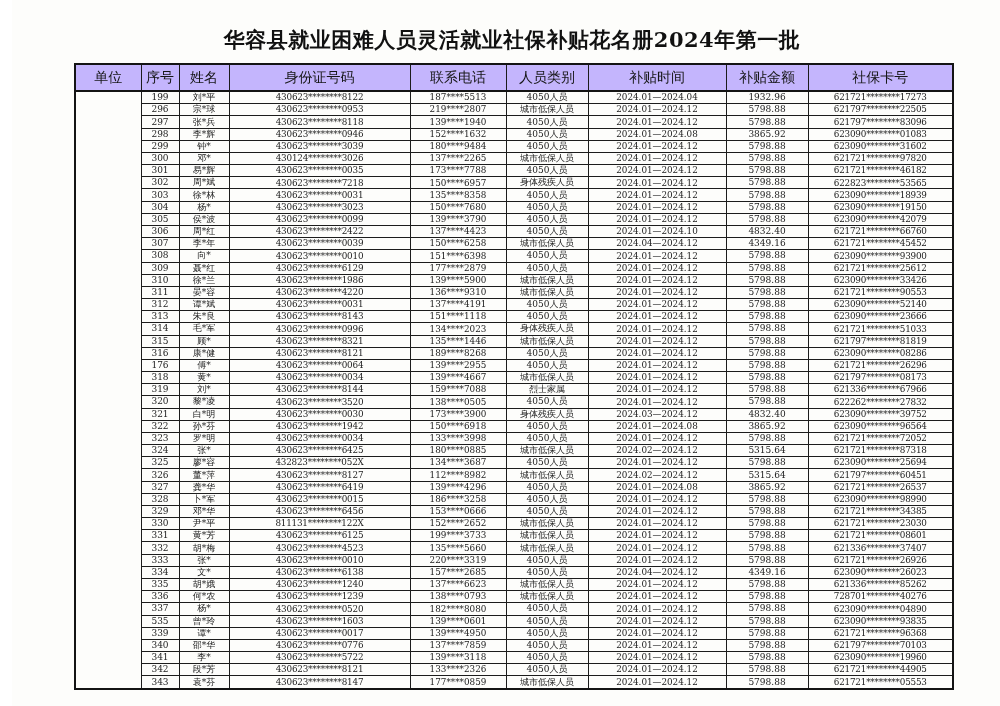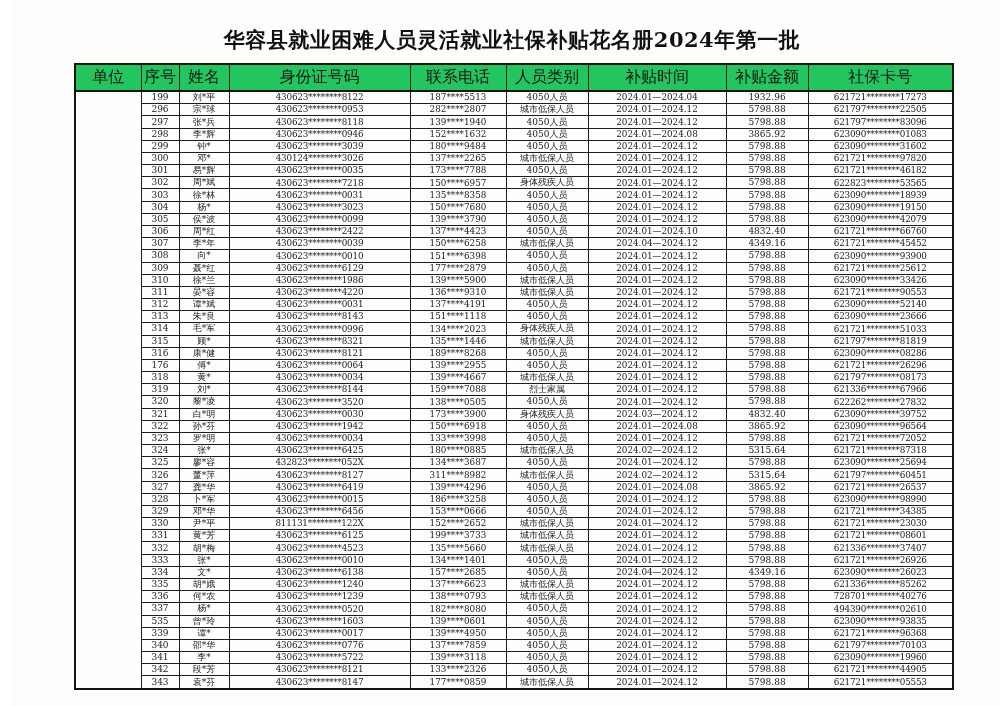--- a/index.html
+++ b/index.html
@@ -19,22 +19,22 @@
     position:absolute;left:62px;top:63px;width:878px;height:627px;
     border-collapse:collapse;table-layout:fixed;
     border:2px solid #141414;
   }
   th,td{
     border:1px solid #1c1c1c;
     text-align:center;vertical-align:middle;
     padding:0;overflow:hidden;white-space:nowrap;
   }
   thead th{
-    height:25px;font-size:16px;font-weight:500;color:#161616;
-    border-bottom:2px solid #141414;background:#22c55e;
+    height:25px;font-size:14px;font-weight:500;color:#161616;
+    border-bottom:2px solid #141414;background:#c4b5fd;
   }
   tbody td{font-size:9px;line-height:1;color:#222;}
   td.unit-cell{border-right:1px solid #1c1c1c;background:#fdfdfb;}
   
   tbody td.c2, tbody td.c7{letter-spacing:-0.2px;font-size:8.8px;}
   tbody td.c5, tbody td.c3{font-size:8.8px;}
 </style>
 </head>
 <body>
 
@@ -75,21 +75,21 @@
           <td class="c3">187****5513</td>
           <td class="c4">4050人员</td>
           <td class="c5">2024.01—2024.04</td>
           <td class="c6">1932.96</td>
           <td class="c7">621721********17273</td>
         </tr>
         <tr>
           <td class="c0">296</td>
           <td class="c1">宗*球</td>
           <td class="c2">430623********0953</td>
-          <td class="c3">282****2807</td>
+          <td class="c3">219****2807</td>
           <td class="c4">城市低保人员</td>
           <td class="c5">2024.01—2024.12</td>
           <td class="c6">5798.88</td>
           <td class="c7">621797********22505</td>
         </tr>
         <tr>
           <td class="c0">297</td>
           <td class="c1">张*兵</td>
           <td class="c2">430623********8118</td>
           <td class="c3">139****1940</td>
@@ -375,21 +375,21 @@
           <td class="c3">134****3687</td>
           <td class="c4">4050人员</td>
           <td class="c5">2024.01—2024.12</td>
           <td class="c6">5798.88</td>
           <td class="c7">623090********25694</td>
         </tr>
         <tr>
           <td class="c0">326</td>
           <td class="c1">董*萍</td>
           <td class="c2">430623********8127</td>
-          <td class="c3">311****8982</td>
+          <td class="c3">112****8982</td>
           <td class="c4">城市低保人员</td>
           <td class="c5">2024.02—2024.12</td>
           <td class="c6">5315.64</td>
           <td class="c7">621797********60451</td>
         </tr>
         <tr>
           <td class="c0">327</td>
           <td class="c1">龚*华</td>
           <td class="c2">430623********6419</td>
           <td class="c3">139****4296</td>
@@ -445,21 +445,21 @@
           <td class="c3">135****5660</td>
           <td class="c4">城市低保人员</td>
           <td class="c5">2024.01—2024.12</td>
           <td class="c6">5798.88</td>
           <td class="c7">621336********37407</td>
         </tr>
         <tr>
           <td class="c0">333</td>
           <td class="c1">张*</td>
           <td class="c2">430623********0010</td>
-          <td class="c3">134****1401</td>
+          <td class="c3">220****3319</td>
           <td class="c4">4050人员</td>
           <td class="c5">2024.01—2024.12</td>
           <td class="c6">5798.88</td>
           <td class="c7">621721********26926</td>
         </tr>
         <tr>
           <td class="c0">334</td>
           <td class="c1">文*</td>
           <td class="c2">430623********6138</td>
           <td class="c3">157****2685</td>
@@ -489,21 +489,21 @@
           <td class="c7">728701********40276</td>
         </tr>
         <tr>
           <td class="c0">337</td>
           <td class="c1">杨*</td>
           <td class="c2">430623********0520</td>
           <td class="c3">182****8080</td>
           <td class="c4">4050人员</td>
           <td class="c5">2024.01—2024.12</td>
           <td class="c6">5798.88</td>
-          <td class="c7">494390********02610</td>
+          <td class="c7">623090********04890</td>
         </tr>
         <tr>
           <td class="c0">535</td>
           <td class="c1">曾*玲</td>
           <td class="c2">430623********1603</td>
           <td class="c3">139****0601</td>
           <td class="c4">4050人员</td>
           <td class="c5">2024.01—2024.12</td>
           <td class="c6">5798.88</td>
           <td class="c7">623090********93835</td>

